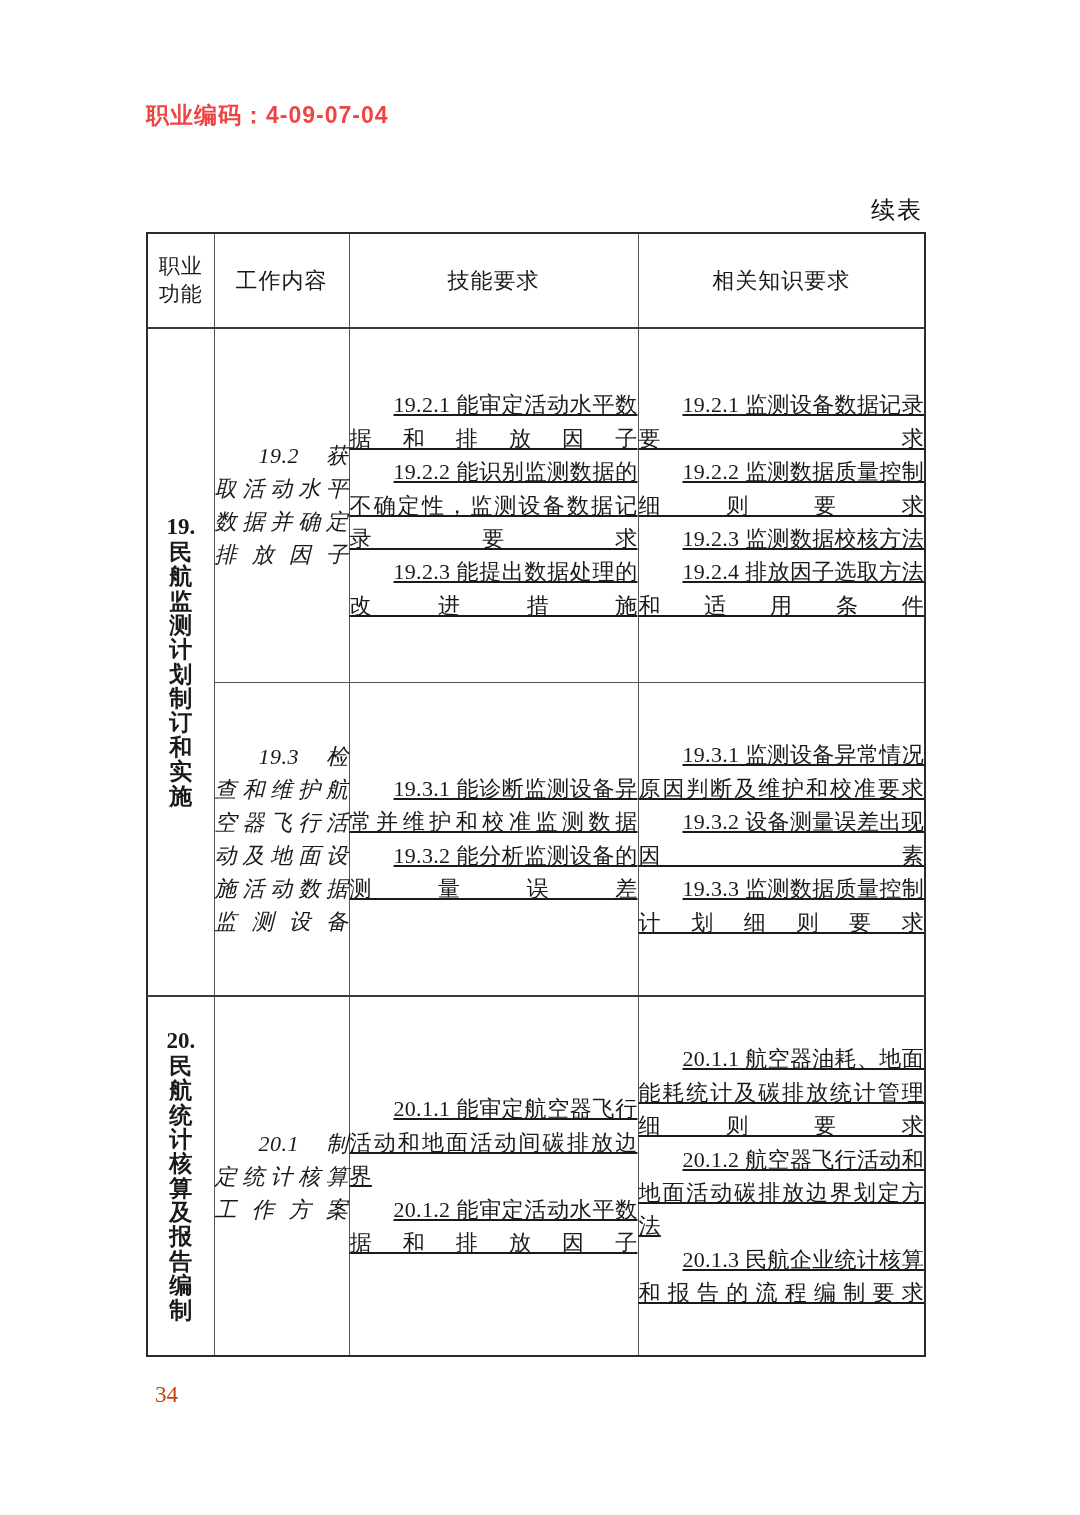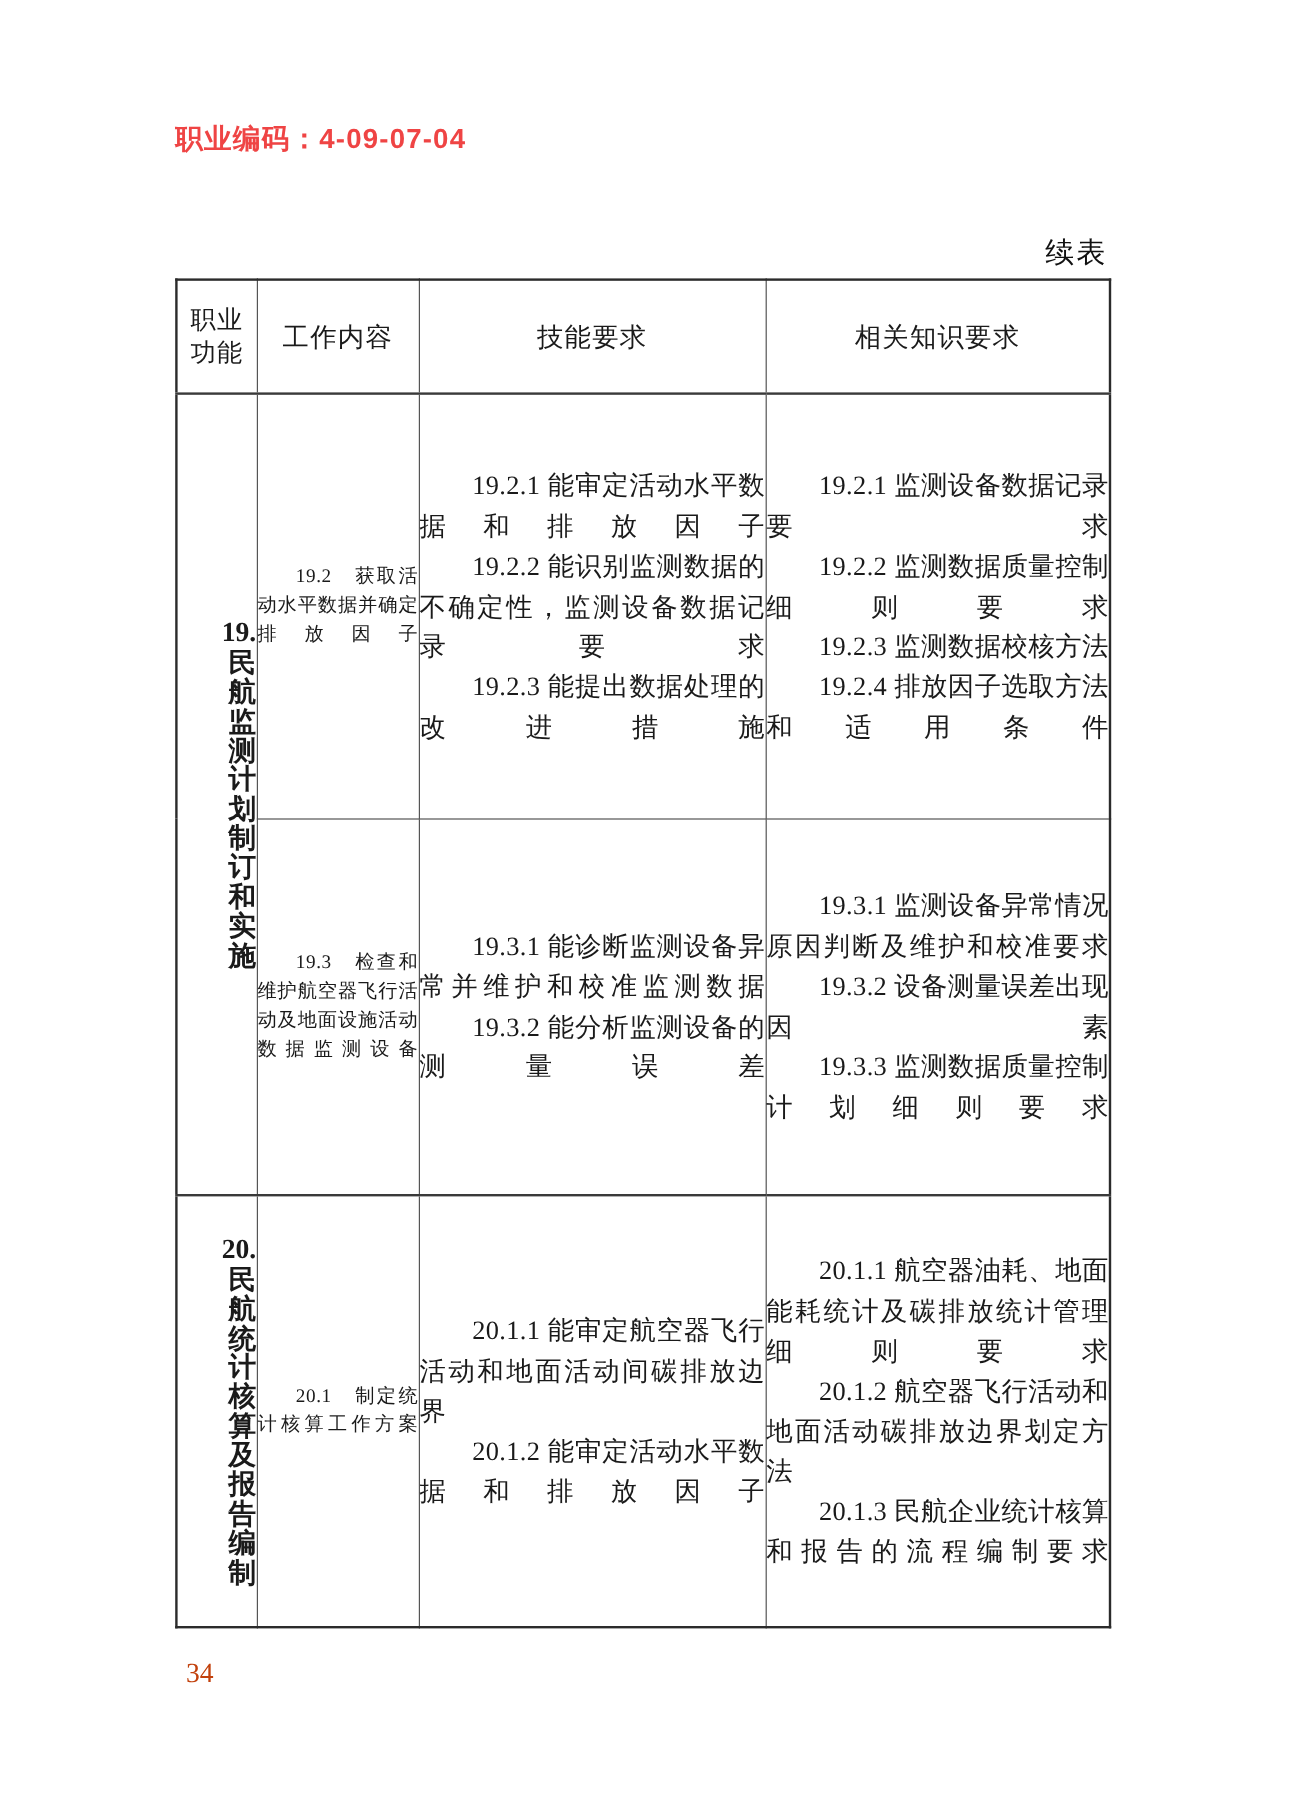--- a/index.html
+++ b/index.html
@@ -82,21 +82,21 @@
   }
 
   
   td.fn-cell {
     text-align: center;
     vertical-align: middle;
   }
   .fn-vertical {
     display: flex;
     flex-direction: column;
-    align-items: flex-end;
+    align-items: center;
     justify-content: center;
     line-height: 1.03;
     font-size: 23px;
     font-weight: bold;
     letter-spacing: 0;
   }
   .fn-num {
     font-size: 23px;
     font-weight: bold;
     margin-bottom: 2px;
@@ -106,41 +106,43 @@
     font-size: 23px;
     font-weight: bold;
     line-height: 1.06;
   }
 
   
   td.work-cell {
     padding: 6px 8px;
   }
   .work-text {
-    font-size: 16px;
+    font-size: 22px;
     line-height: 1.50;
     text-align: justify;
     text-align-last: justify;
     text-justify: inter-character;
     text-indent: 2em;
     letter-spacing: 0.5px;
+    font-style: italic;
   }
 
   
   td.items-cell {
     padding: 8px 10px;
   }
   .item {
     font-size: 22px;
     line-height: 1.52;
     text-align: justify;
     text-justify: inter-character;
     text-indent: 2em;
     letter-spacing: 0.3px;
     margin: 0;
+    text-decoration: underline;
   }
   .item.stretch {
     text-align-last: justify;
   }
 
   
   .folio {
     position: absolute;
     left: 155px;
     top: 1382px;

